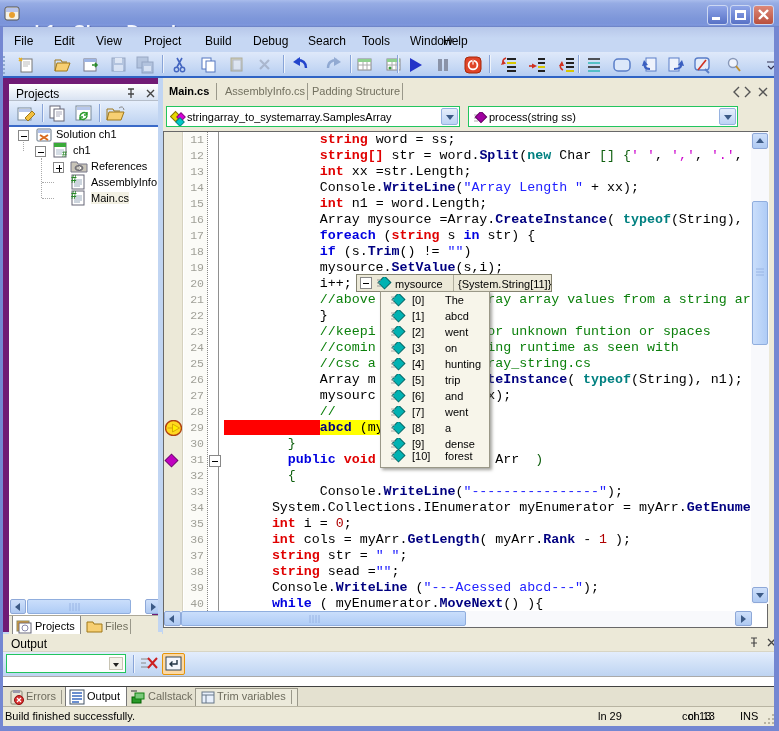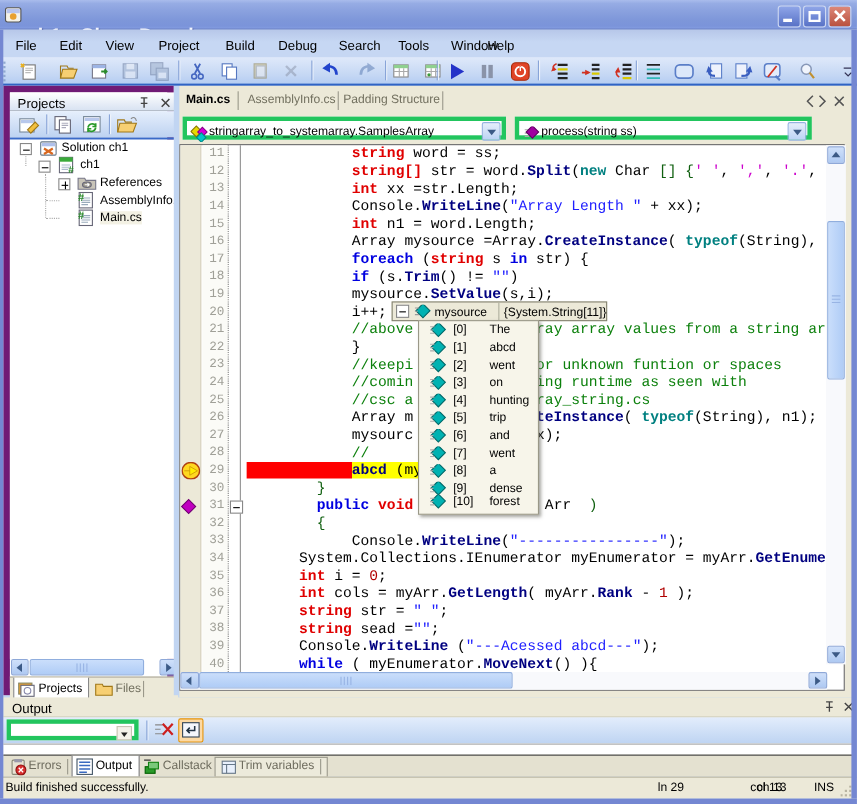--- a/index.html
+++ b/index.html
@@ -47,21 +47,21 @@
 .arr { position:absolute; width:0; height:0; }
 #output { left:3px; top:634px; width:773px; height:52px; background:#ece9d8; }
 #bottomtabs { left:3px; top:686px; width:773px; height:20px; background:#e4e1d0; border-top:1px solid #404040; font-size:11px; }
 #statusbar { left:0; top:706px; width:779px; height:20px; background:#ece9d8; border-top:1px solid #b8b4a2; font-size:11px; }
 .tree-lbl { position:absolute; font-size:11px; white-space:nowrap; }
 .pm { position:absolute; width:11px; height:11px; background:#fff; border:1px solid #888; font-family:"Liberation Mono",monospace; }
 .pm i { position:absolute; left:2px; top:5px; width:6px; height:1px; background:#000; font-style:normal; }
 .pm.plus b { position:absolute; left:5px; top:2px; width:1px; height:7px; background:#000; }
 .edtabtxt { position:absolute; top:7px; font-size:11px; color:#72705f; }
 .vsep { position:absolute; width:1px; background:#9a988a; }
-.combo { position:absolute; height:21px; background:#fff; border:4px solid #22c55e; }
+.combo { position:absolute; height:21px; background:#fff; border:1px solid #22c55e; }
 .combo .txt { position:absolute; left:20px; top:4px; font-size:11px; color:#000; white-space:nowrap; }
 .combo .btn { position:absolute; right:1px; top:1px; width:17px; height:17px;
   background:linear-gradient(#e6eefb,#bcd3f5); border:1px solid #96b2e0; border-radius:2px; }
 .dda { position:absolute; left:4px; top:6px; width:0; height:0; border:4px solid transparent; border-top:5px solid #3c5a86; }
 </style>
 </head>
 <body>
 <div class="abs" id="titlebar"></div>
 <div class="abs" id="titletext">ch1 - SharpDevelop</div>
 <div class="abs" style="left:4px;top:5px;width:17px;height:17px;">

